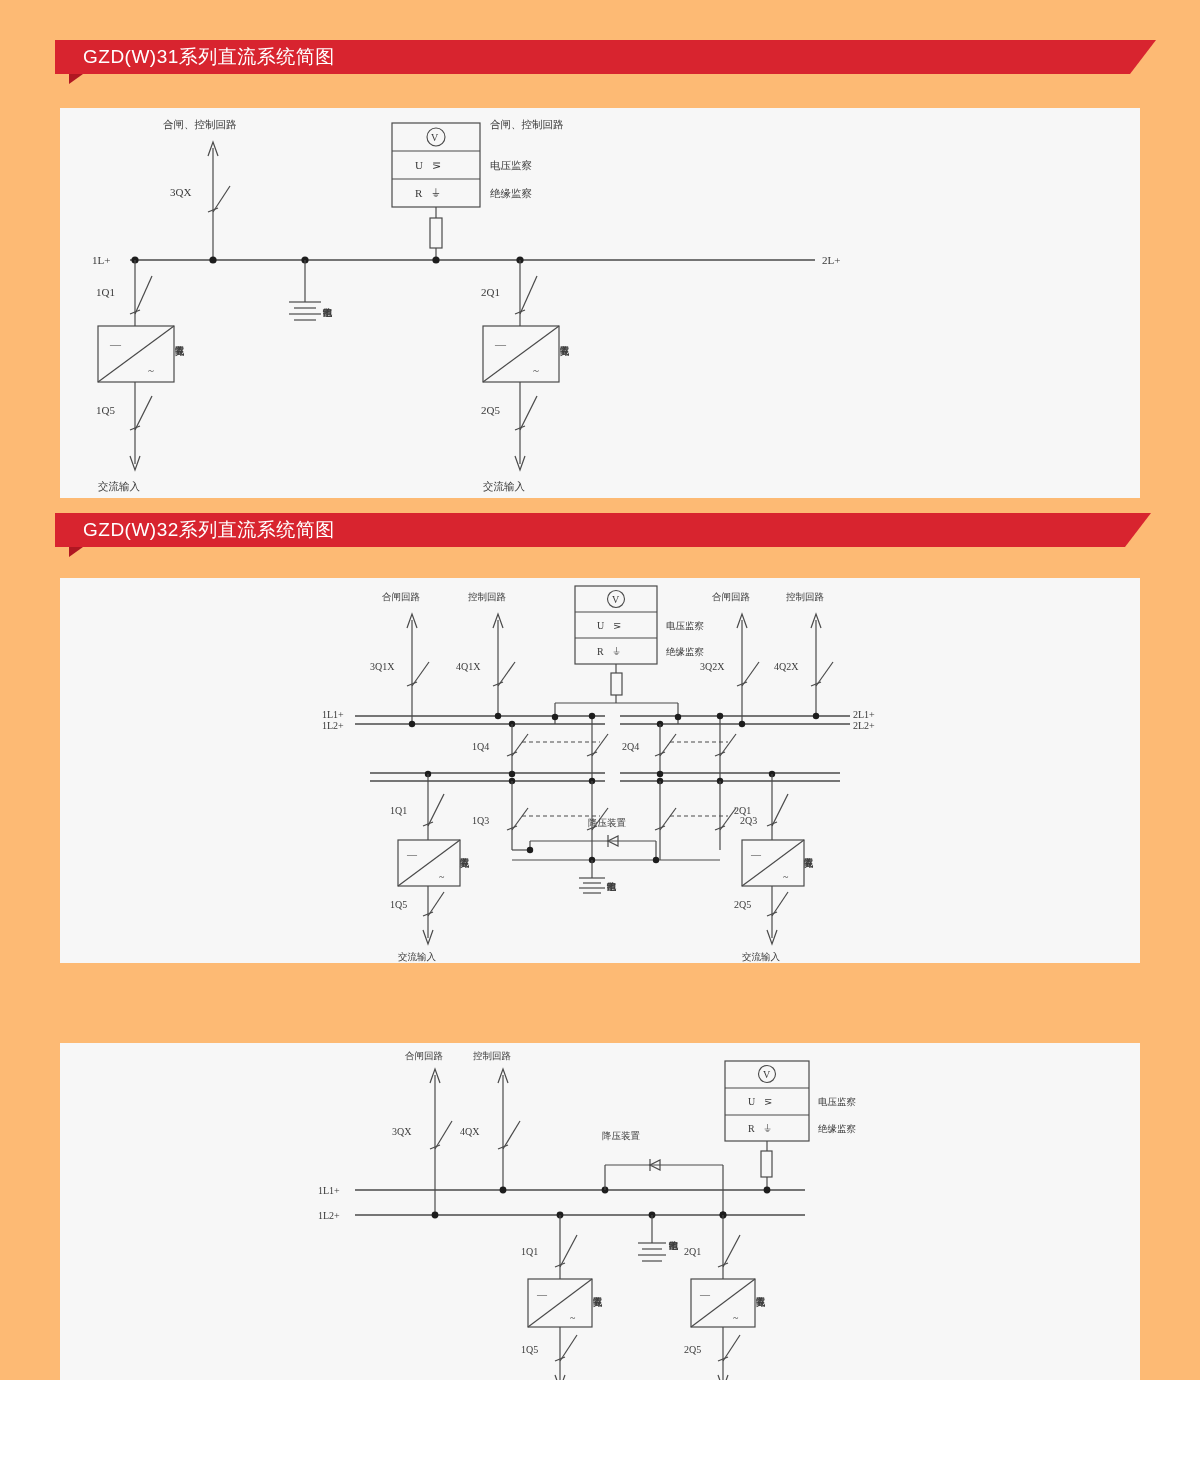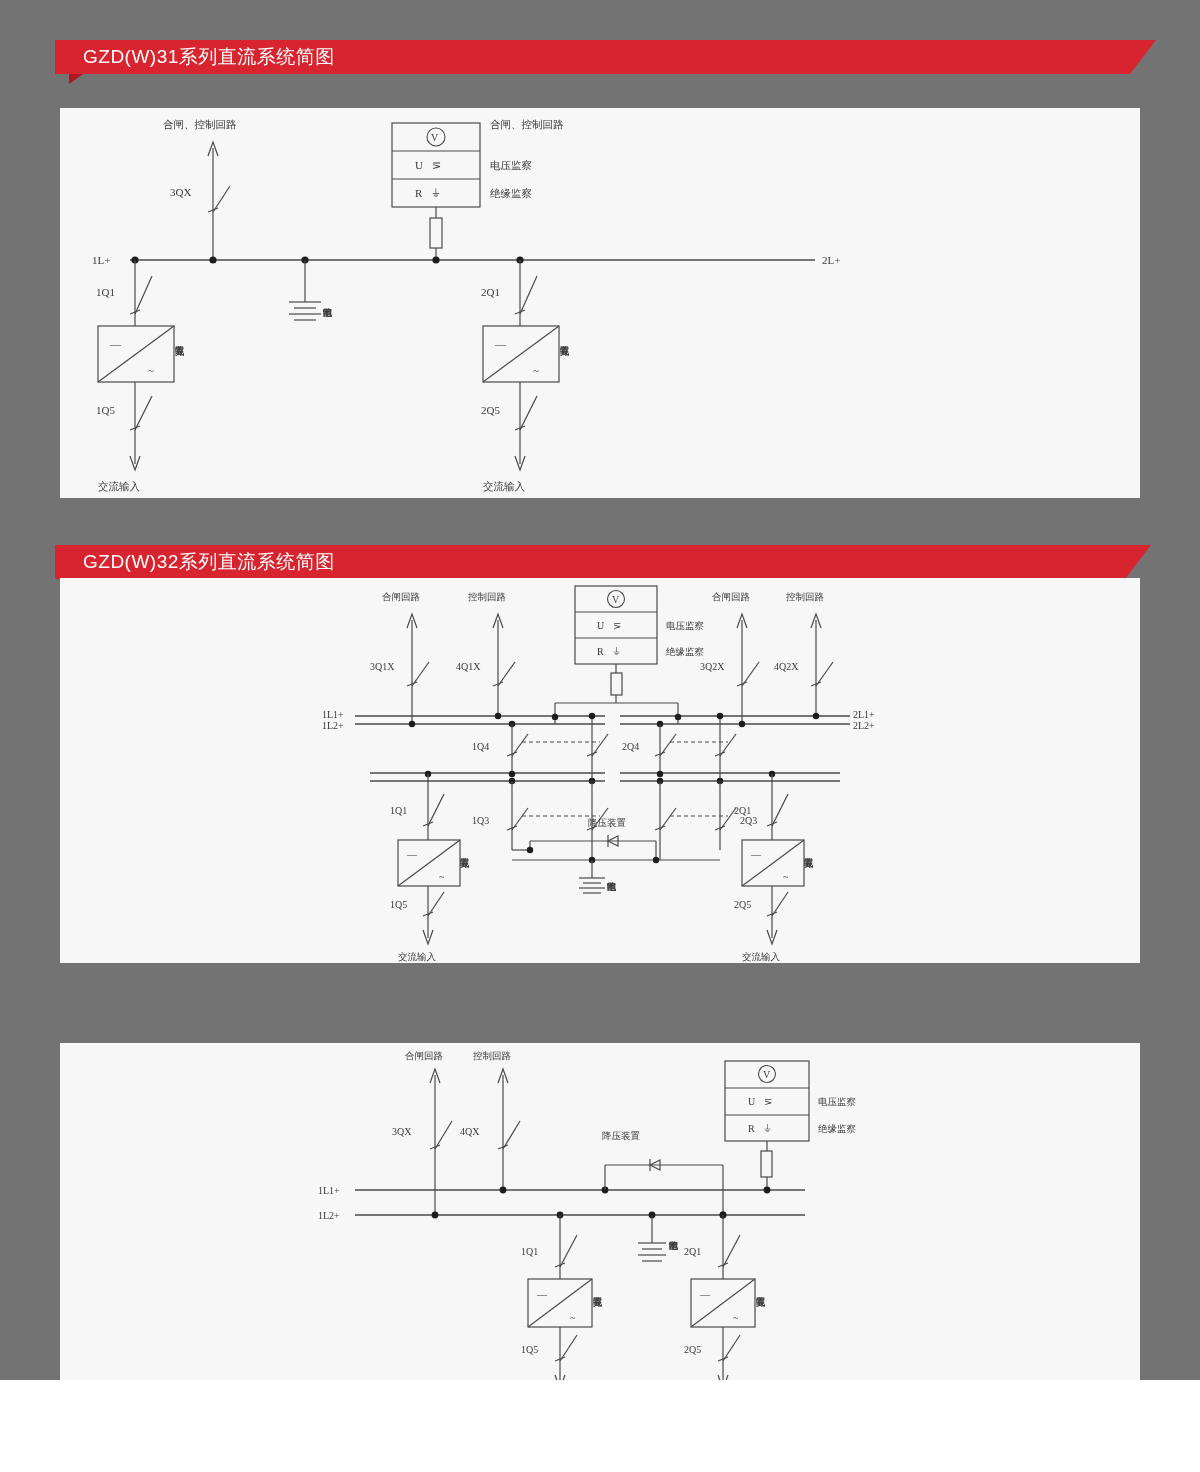--- a/index.html
+++ b/index.html
@@ -5,21 +5,21 @@
   * { box-sizing: border-box; }
   html, body {
     margin: 0; padding: 0;
     background: #ffffff;
     font-family: "Liberation Sans", "DejaVu Sans", sans-serif;
   }
   .page {
     position: relative;
     width: 1200px;
     height: 1380px;
-    background: #737373;
+    background: #fdba74;
     overflow: hidden;
   }
 
   
   .banner-wrap { position: absolute; left: 0; }
   .banner {
     position: relative;
     height: 34px;
     background: #d8242f;
     display: flex;
@@ -148,21 +148,21 @@
       <text class="lbl-cn-sm" x="505" y="230" style="writing-mode:tb;">充电装置</text>
       <line class="wire" x1="460" y1="274" x2="460" y2="356"></line>
       <line class="wire" x1="460" y1="322" x2="477" y2="288"></line>
       <line class="wire" x1="455" y1="322" x2="465" y2="318"></line>
       <text class="lbl" x="421" y="306">2Q5</text>
       <path class="wire" d="M455,348 L460,362 L465,348"></path>
       <text class="lbl-cn" x="423" y="382">交流输入</text>
     </svg>
   </div>
 
-  <div class="banner-wrap" style="left:55px; top:513px; width:1070px;margin-top:32px;">
+  <div class="banner-wrap" style="left:55px; top:513px; width:1070px;">
     <div class="banner">
       <span class="banner-title">GZD(W)32系列直流系统简图</span>
     </div>
     <div class="banner-notch"></div>
   </div>
 
   <div class="figure" style="left:60px; top:578px; width:1080px; height:385px;">
     <svg width="1080" height="385" viewBox="0 0 1080 385">
 
       <line class="wire-bold" x1="295" y1="138" x2="545" y2="138"></line>

